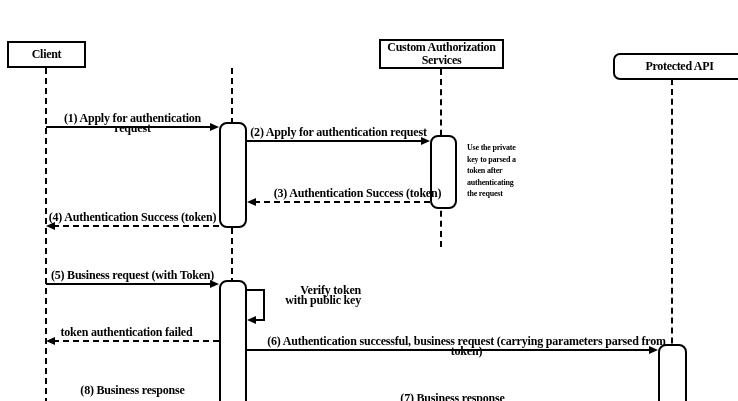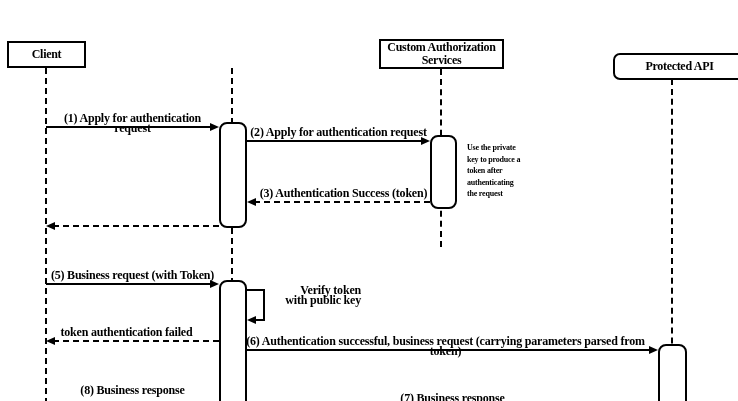--- a/index.html
+++ b/index.html
@@ -56,48 +56,49 @@
 
   <div class="mlabel" style="left:46px;top:77px;width:173px;">(1) Apply for authentication request</div>
   <div class="mline" style="left:46px;top:90px;width:166px;"></div>
   <div class="ahead right" style="left:210px;top:87px;"></div>
 
   <div class="mlabel" style="left:247px;top:91px;width:183px;">(2) Apply for authentication request</div>
   <div class="mline" style="left:247px;top:104px;width:176px;"></div>
   <div class="ahead right" style="left:421px;top:101px;"></div>
 
   <div class="note" style="left:467px;top:106px;width:92px;">Use the private
-key to produce a
+key to parsed a
 token after
 authenticating
 the request</div>
 
-  <div class="mlabel" style="left:233px;top:152px;width:221px;">(3) Authentication Success (token)</div>
+  <div class="mlabel" style="left:247px;top:152px;width:221px;">(3) Authentication Success (token)</div>
   <div class="mline dashed" style="left:254px;top:165px;width:176px;"></div>
   <div class="ahead left" style="left:247px;top:162px;"></div>
 
+  <div class="mlabel" style="left:46px;top:176px;width:173px;">(4) Authentication Success (token)</div>
   <div class="mline dashed" style="left:53px;top:189px;width:166px;"></div>
   <div class="ahead left" style="left:46px;top:186px;"></div>
 
   <div class="mlabel" style="left:46px;top:234px;width:173px;">(5) Business request (with Token)</div>
   <div class="mline" style="left:46px;top:247px;width:166px;"></div>
   <div class="ahead right" style="left:210px;top:244px;"></div>
 
   <div class="mline" style="left:247px;top:253px;width:18px;"></div>
   <div class="vline" style="left:263px;top:253px;height:32px;"></div>
   <div class="mline" style="left:254px;top:283px;width:11px;"></div>
   <div class="ahead left" style="left:247px;top:280px;"></div>
   <div class="mlabel left-align" style="left:271px;top:249px;width:90px;">Verify token
 with public key</div>
 
   <div class="mlabel" style="left:46px;top:291px;width:161px;">token authentication failed</div>
   <div class="mline dashed" style="left:53px;top:304px;width:166px;"></div>
   <div class="ahead left" style="left:46px;top:301px;"></div>
 
-  <div class="mlabel" style="left:240px;top:300px;width:411px;">(6) Authentication successful, business request (carrying parameters parsed from token)</div>
+  <div class="mlabel" style="left:261px;top:300px;width:411px;">(6) Authentication successful, business request (carrying parameters parsed from token)</div>
   <div class="mline" style="left:247px;top:313px;width:404px;"></div>
   <div class="ahead right" style="left:649px;top:310px;"></div>
 
   <div class="mlabel" style="left:247px;top:357px;width:411px;">(7) Business response</div>
   <div class="mline dashed" style="left:254px;top:370px;width:404px;"></div>
   <div class="ahead left" style="left:247px;top:367px;"></div>
 
   <div class="mlabel" style="left:46px;top:349px;width:173px;">(8) Business response</div>
   <div class="mline dashed" style="left:53px;top:378px;width:166px;"></div>
   <div class="ahead left" style="left:46px;top:375px;"></div>

